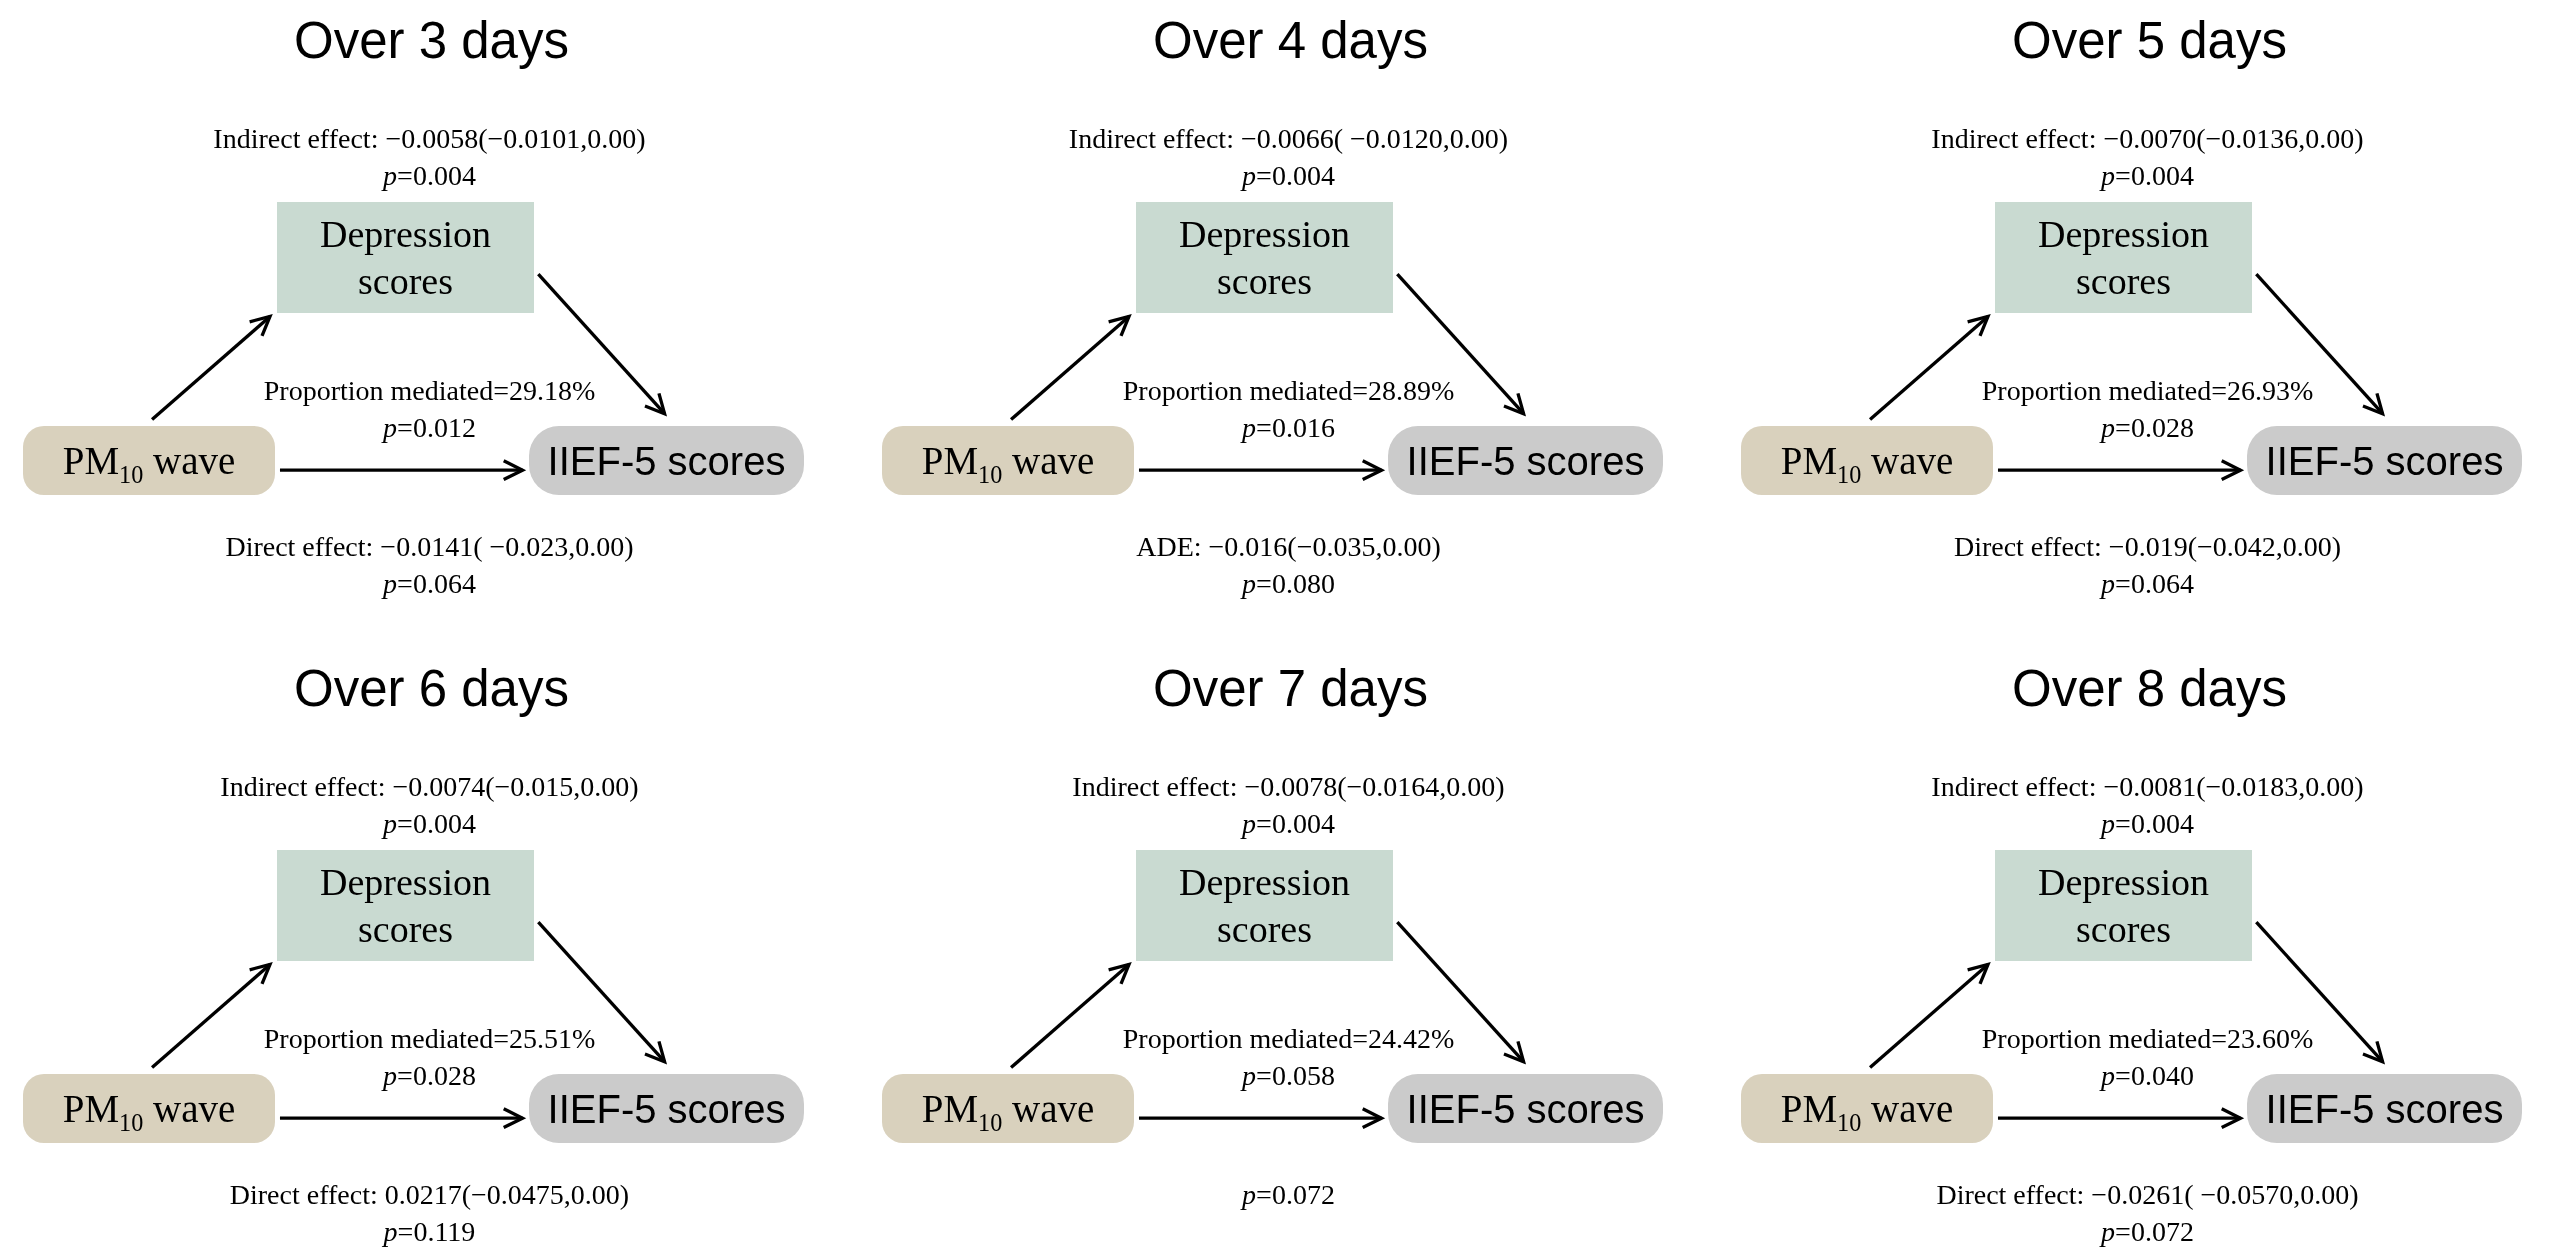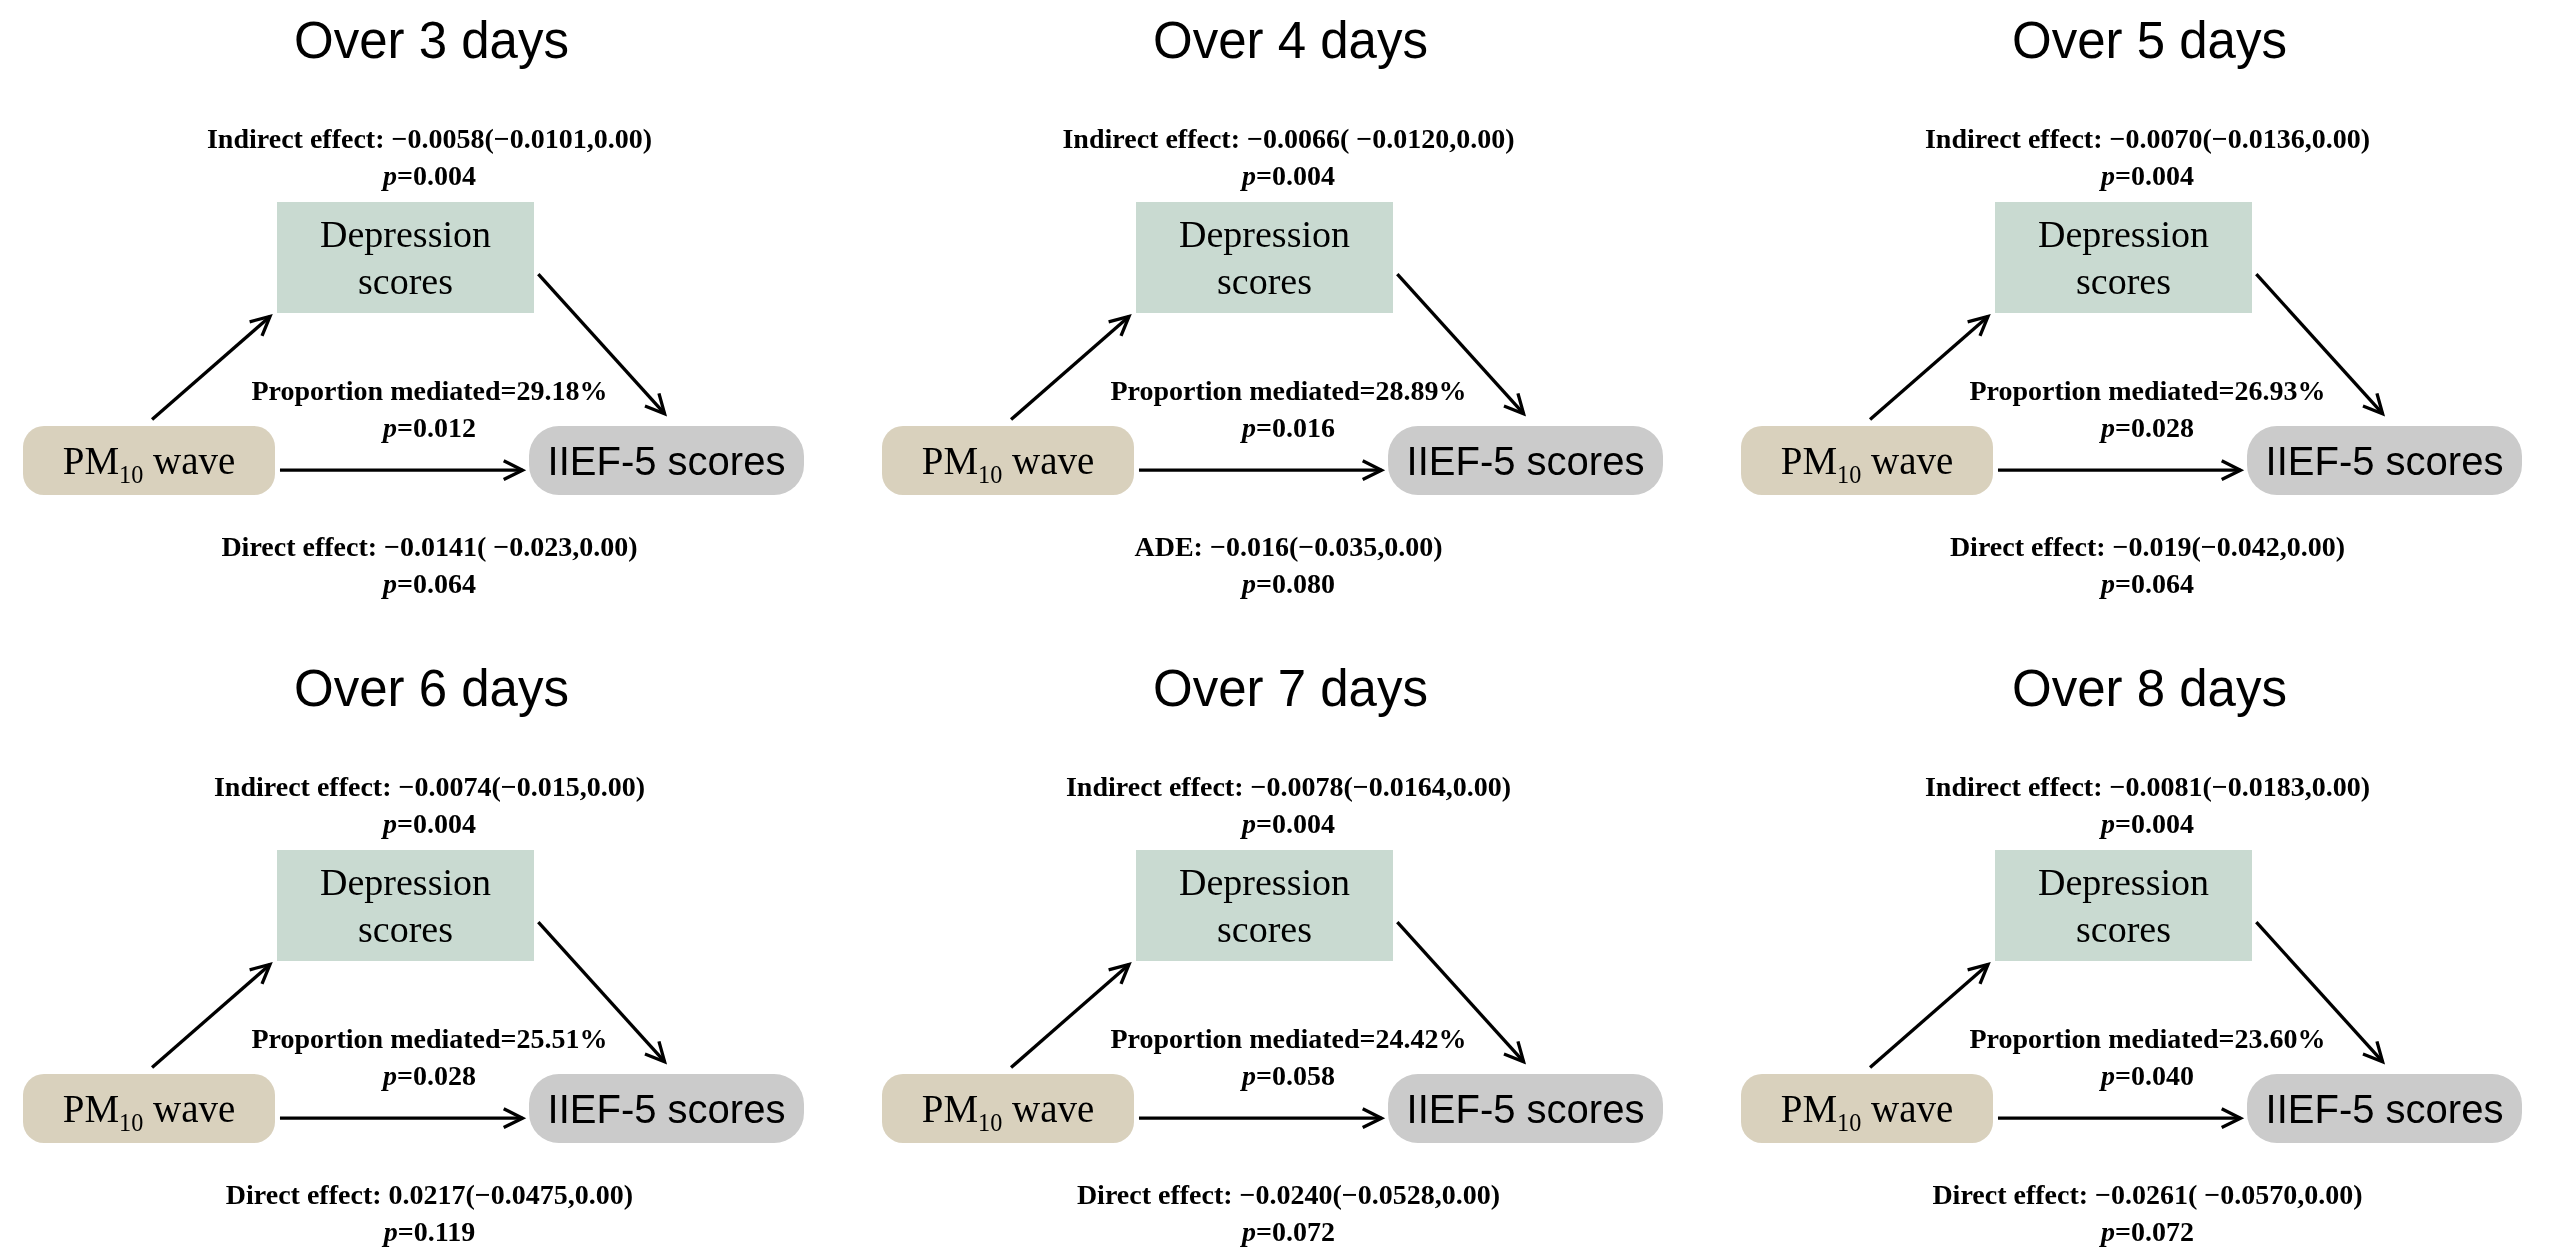--- a/index.html
+++ b/index.html
@@ -22,21 +22,21 @@
     position: absolute; top: 13.3px; left: 4px; right: 0;
     text-align: center;
     font-family: "Liberation Sans", "DejaVu Sans", sans-serif;
     font-size: 51px; line-height: 1.1; font-weight: 400;
     letter-spacing: 0px;
   }
 
   .stat {
     position: absolute; left: 0; right: 0;
     text-align: center;
-    font-size: 28px; line-height: 37px; font-weight: bold;
+    font-size: 28px; line-height: 37px;
   }
   .stat .p-sym { font-style: italic; }
   .stat-indirect   { top: 120px; }
   .stat-proportion { top: 372px; }
   .stat-direct     { top: 528px; }
 
   .node {
     position: absolute;
     display: flex; flex-direction: column;
     align-items: center; justify-content: center;
@@ -268,21 +268,20 @@
 
       <div class="node node-exposure">
         <div><span>PM</span><sub>10</sub><span> wave</span></div>
       </div>
 
       <div class="node node-outcome">
         <div>IIEF-5 scores</div>
       </div>
 
       <div class="stat stat-direct">
-        <div>Direct effect: −0.0240(−0.0528,0.00)</div>
         <div><span class="p-sym">p</span><span>=0.072</span></div>
       </div>
 
     </div>
   </div>
     <div class="panel row2">
     <div class="layer">
 
       <div class="panel-title">Over 8 days</div>
 

